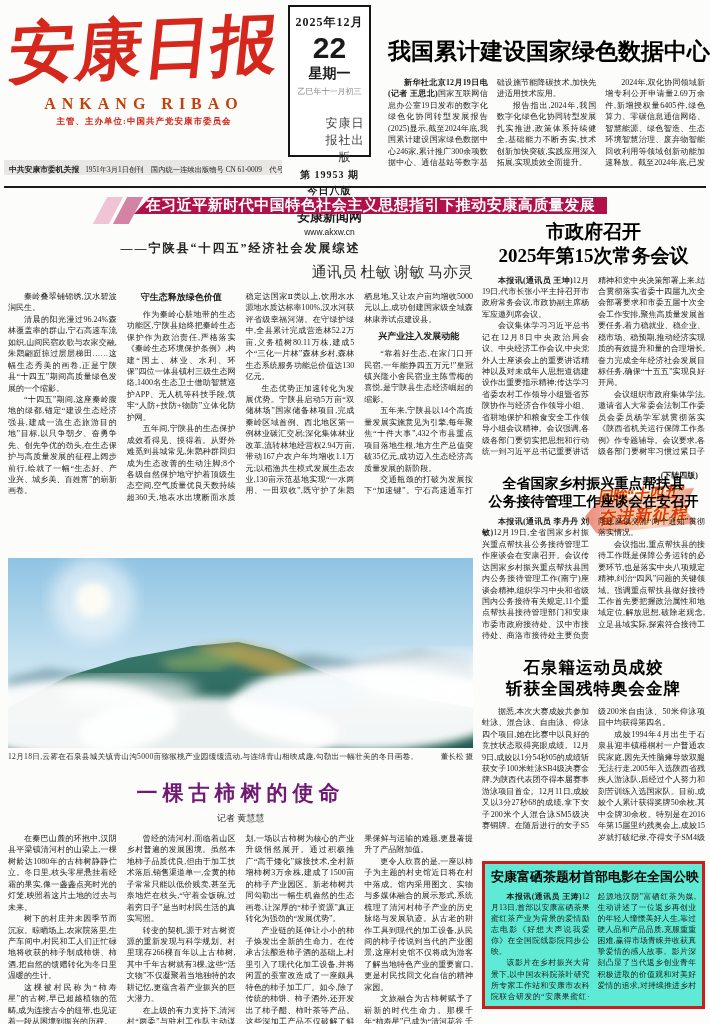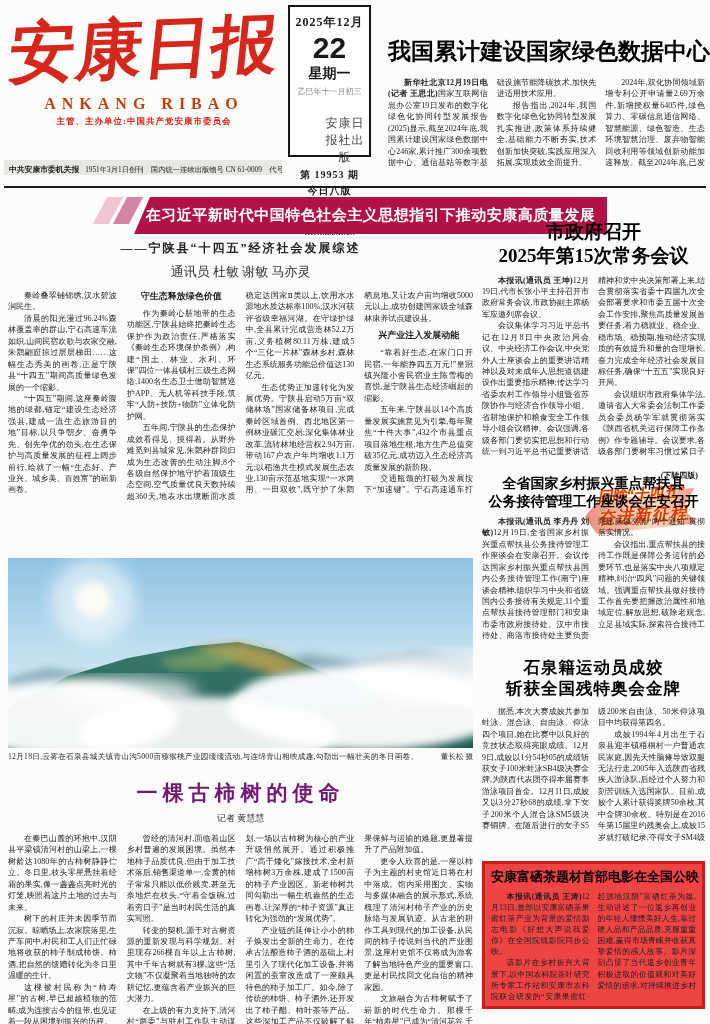--- a/index.html
+++ b/index.html
@@ -52,34 +52,34 @@
     text-indent:0; text-align:center; font-weight:bold; margin:5px 0;
     font-family:"Liberation Sans",sans-serif; font-size:9px;
   }
   
   .main-rule { position:absolute; left:4px; top:186px; width:702px; border-top:2px solid #1a1a1a; }
   .banner-stripes { position:absolute; top:197px; left:98px; width:60px; height:27px; }
   .banner-stripes i { position:absolute; top:0; height:27px; width:16px; transform:skewX(-28deg); }
   .banner-stripes i:nth-child(1){ left:2px; background:#f0c4d4; }
   .banner-stripes i:nth-child(2){ left:22px; background:#d383a3; }
   .banner {
-    position:absolute; top:197px; left:134px; width:473px; height:37px;
+    position:absolute; top:197px; left:134px; width:473px; height:17px;
     background:#b01148; clip-path:polygon(16px 0,100% 0,100% 100%,0 100%);
     display:flex; align-items:center; justify-content:center;
     color:#fff; font-family:"Liberation Sans",sans-serif;
     font-size:15px; font-weight:bold; letter-spacing:0.5px; white-space:nowrap;
   }
   
   .main-story { position:absolute; left:8px; top:233px; width:465px; height:314px; }
   .main-story h1 {
     text-align:center; font-size:37px; font-weight:900; letter-spacing:17px;
     white-space:nowrap; text-indent:17px; color:#000;
   }
   .main-sub { text-align:center; font-size:12px; font-weight:bold; letter-spacing:2px; margin-top:7px; color:#222; }
-  .main-byline { text-align:center; font-size:13px; margin-top:6px; color:#333; }
+  .main-byline { text-align:right; font-size:15px; margin-top:6px; color:#333; }
   .main-cols { position:relative; margin-top:9px; height:216px; column-count:4; column-gap:10px; overflow:hidden; }
   .jump-graphic {
     position:absolute; right:8px; top:470px; width:120px; height:74px;
     background:#fcfcfa; text-align:center;
   }
   .jump-note { font-size:8px; text-align:right; padding-right:4px; font-weight:bold; }
   .campaign { position:relative; margin-top:4px; transform:rotate(-4deg); }
   .campaign .swoosh {
     position:absolute; left:2px; top:6px; width:112px; height:40px;
     background:linear-gradient(100deg, rgba(220,40,20,.55), rgba(255,120,30,.25) 60%, rgba(220,40,20,.5));
@@ -106,21 +106,21 @@
   .right-col { position:absolute; left:482px; top:220px; width:223px; }
   .art-head-serif { text-align:center; font-weight:900; font-size:19px; line-height:1.25; color:#000; white-space:nowrap; }
   .art-head-sans { text-align:center; font-family:"Liberation Sans",sans-serif; font-weight:900; line-height:1.3; color:#000; white-space:nowrap; }
   .gov .cols { margin-top:7px; height:190px; column-count:2; column-gap:9px; overflow:hidden; }
   .reception { margin-top:9px; }
   .reception .art-head-sans { font-size:14px; }
   .reception .cols { margin-top:6px; height:128px; column-count:2; column-gap:9px; overflow:hidden; }
   .athlete { margin-top:13px; }
   .athlete .art-head-sans { font-size:16.5px; letter-spacing:1px; }
   .athlete .cols { margin-top:6px; height:146px; column-count:2; column-gap:9px; overflow:hidden; }
-  .movie-box { margin-top:9px; border:3px solid #cb1d1a; background:#ef4444; padding:5px 6px 4px; height:148px; overflow:hidden; }
+  .movie-box { margin-top:9px; border:3px solid #cb1d1a; background:#5eead4; padding:5px 6px 4px; height:148px; overflow:hidden; }
   .movie-box .art-head-sans { font-size:13px; }
   .movie-box .cols { margin-top:5px; height:112px; column-count:2; column-gap:8px; overflow:hidden; font-size:7.8px; }
 </style>
 </head>
 <body>
 
 <div class="page">
 
   <div class="masthead">
     <div class="mast-title">安康日报</div>

